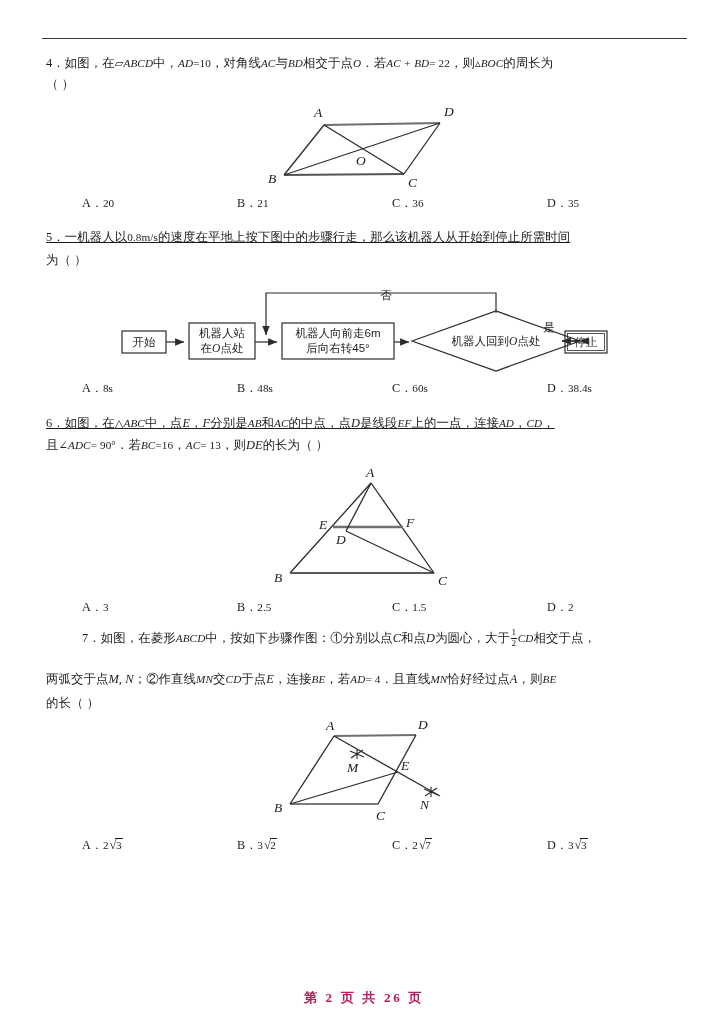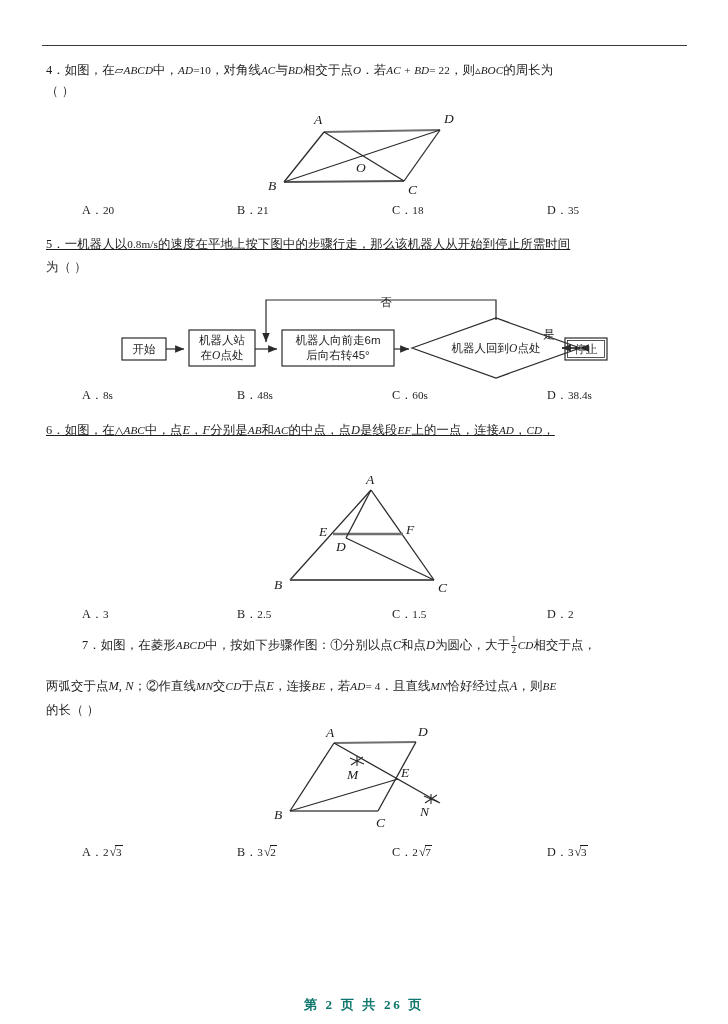--- a/index.html
+++ b/index.html
@@ -10,21 +10,21 @@
   body {
     width: 728px;
     height: 1024px;
     position: relative;
     font-family: "Liberation Serif", "DejaVu Serif", serif;
     color: #1a1a1a;
     overflow: hidden;
   }
   .page {
     position: absolute;
-    left: 0; top: 12px;
+    left: 0; top: 5px;
     width: 728px;
     height: 752px;
   }
   .rule-top {
     position: absolute;
     left: 42px;
     top: 33px;
     width: 645px;
     height: 1px;
     background: #3a3a3a;
@@ -86,21 +86,21 @@
   .fig svg { display: block; }
   .footer {
     position: absolute;
     left: 0;
     top: 984px;
     width: 728px;
     text-align: center;
     font-size: 13.2px;
     font-weight: bold;
     letter-spacing: 2.6px;
-    color: #0f766e;
+    color: #be185d;
   }
 </style>
 </head>
 <body>
 
 <div class="page">
 
   <div class="rule-top"></div>
 
   <div class="qtext" style="left:46px; top:48px;">
@@ -124,21 +124,21 @@
         <text x="6" y="80">B</text>
         <text x="146" y="84">C</text>
         <text x="94" y="62">O</text>
       </g>
     </svg>
   </div>
 
   <div class="opts" style="top:190px;">
     <span class="opt op-a"><span class="lbl">A．</span><span class="sm">20</span></span>
     <span class="opt op-b"><span class="lbl">B．</span><span class="sm">21</span></span>
-    <span class="opt op-c"><span class="lbl">C．</span><span class="sm">18</span></span>
+    <span class="opt op-c"><span class="lbl">C．</span><span class="sm">36</span></span>
     <span class="opt op-d"><span class="lbl">D．</span><span class="sm">35</span></span>
   </div>
 
   <div class="qtext" style="left:46px; top:222px;text-decoration:underline;">
     <span>5．一机器人以</span><span class="sm">0.8m/s</span><span>的速度在平地上按下图中的步骤行走，那么该机器人从开始到停止所需时间</span>
   </div>
   <div class="qtext" style="left:46px; top:245px;">为（   ）</div>
 
   <div class="fig" style="left:110px; top:282px;">
     <svg width="505" height="88" viewBox="0 0 505 88">
@@ -186,20 +186,23 @@
   <div class="opts" style="top:375px;">
     <span class="opt op-a"><span class="lbl">A．</span><span class="sm">8s</span></span>
     <span class="opt op-b"><span class="lbl">B．</span><span class="sm">48s</span></span>
     <span class="opt op-c"><span class="lbl">C．</span><span class="sm">60s</span></span>
     <span class="opt op-d"><span class="lbl">D．</span><span class="sm">38.4s</span></span>
   </div>
 
   <div class="qtext" style="left:46px; top:408px;text-decoration:underline;">
     <span>6．如图，在</span><i class="mi sm">△ABC</i><span>中，点</span><i class="mi">E</i><span>，</span><i class="mi">F</i><span>分别是</span><i class="mi sm">AB</i><span>和</span><i class="mi sm">AC</i><span>的中点，点</span><i class="mi">D</i><span>是线段</span><i class="mi sm">EF</i><span>上的一点，连接</span><i class="mi sm">AD</i><span>，</span><i class="mi sm">CD</i><span>，</span>
   </div>
+  <div class="qtext" style="left:46px; top:430px;">
+    <span>且</span><i class="mi sm">∠ADC</i><span class="sm">= 90°</span><span>．若</span><i class="mi sm">BC</i><span class="sm">=16</span><span>，</span><i class="mi sm">AC</i><span class="sm">= 13</span><span>，则</span><i class="mi">DE</i><span>的长为（   ）</span>
+  </div>
 
   <div class="fig" style="left:268px; top:458px;">
     <svg width="205" height="128" viewBox="0 0 205 128">
       <g stroke="#2b2b2b" fill="none" stroke-width="1.3">
         <path d="M103,20 L22,110"></path>
         <path d="M103,20 L166,110"></path>
         <path d="M22,110 L166,110" stroke="#5a5a5a" stroke-width="2"></path>
         <path d="M65,64 L135,64" stroke="#6f6f6f" stroke-width="2.4"></path>
         <path d="M103,20 L78,68"></path>
         <path d="M78,68 L166,110"></path>

